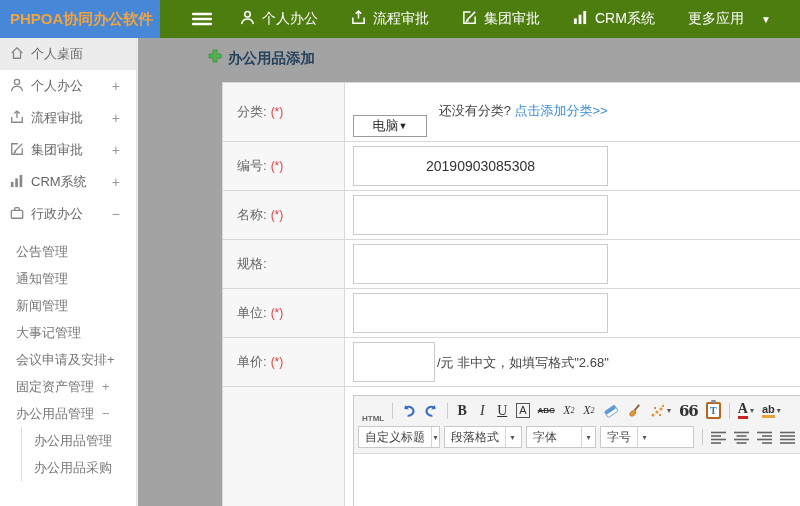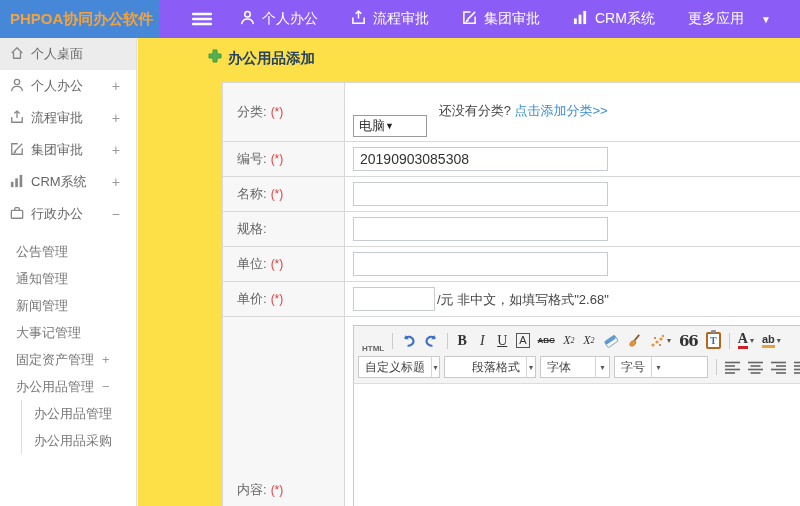--- a/index.html
+++ b/index.html
@@ -1,21 +1,21 @@
 <!DOCTYPE html>
 <html><head>
 <meta charset="utf-8">
 <style>
   * { margin:0; padding:0; box-sizing:border-box; }
   html,body { width:800px; height:506px; overflow:hidden;
     font-family:"Liberation Sans","DejaVu Sans",sans-serif; background:#f0f0f0; }
 
   
   .header { position:absolute; left:0; top:0; width:800px; height:38px;
-    background:#8b5cf6; display:flex; align-items:center; }
+    background:#4d7c0f; display:flex; align-items:center; }
   .logo { width:160px; height:38px; background:#4787d7; color:#f2a33c;
     font-size:15px; font-weight:bold; line-height:38px; padding-left:10px; }
   .burger { margin-left:32px; cursor:pointer; display:flex; align-items:center; }
   .topnav { display:flex; align-items:center; margin-left:28px; }
   .topnav-item { display:flex; align-items:center; color:#fff; font-size:14px;
     margin-right:33px; cursor:pointer; }
   .topnav-item svg { margin-right:7px; }
   .top-caret { color:#fff; font-size:10px; margin-left:-16px; cursor:pointer; }
 
   
@@ -30,36 +30,36 @@
   .side-sub { margin-top:8px; }
   .side-sub-item { height:27px; line-height:27px; padding-left:16px; color:#777;
     font-size:13px; cursor:pointer; display:flex; white-space:nowrap; }
   .side-sub-item .tog { color:#999; margin-left:8px; }
   .side-children { margin-left:21px; border-left:1px solid #ddd; }
   .side-child-item { height:27px; line-height:27px; padding-left:12px; color:#777;
     font-size:13px; cursor:pointer; white-space:nowrap; }
 
   
   .main { position:absolute; left:138px; top:38px; right:0; bottom:0;
-    background:#fde047; overflow:hidden; }
+    background:#a3a3a3; overflow:hidden; }
   .content { padding:9px 0 0 70px; }
   .page-title { display:flex; align-items:center; height:22px; }
   .page-title .txt { color:#25425e; font-size:14.5px; font-weight:bold; margin-left:6px; }
 
   table.form { border-collapse:collapse; margin:13px 0 0 14px; width:740px;
     background:#fff; }
   table.form td { border:1px solid #d8d8d8; font-size:13px; }
   td.lab { width:187px; background:#f7f7f7; color:#666; padding-left:14px;
     height:35px; }
   td.val { background:#fff; padding:4px 8px; }
   .req { color:#e03f3f; font-size:12px; margin-left:4px; }
-  input.txt { width:255px; height:24px; border:1px solid #c6ccd2; padding:0 6px;
-    font-size:14px; color:#333; font-family:inherit; }
+  input.txt { width:255px; height:40px; border:1px solid #c6ccd2; padding:0 6px;
+    font-size:14px; color:#333; font-family:inherit;text-align:center; }
   input.txt-sm { width:82px; }
-  .fake-select { display:inline-flex; align-items:center; justify-content:flex-start;
+  .fake-select { display:inline-flex; align-items:center; justify-content:center;
     width:74px; height:22px; border:1px solid #9a9a9a; background:#fff; padding:0 5px;
     font-size:13px; color:#333; cursor:pointer; vertical-align:middle;margin-top:28px; }
   .fake-select .car { font-size:9px; color:#222; }
   .hint { color:#444; font-size:13px; margin-left:8px; }
   .link { color:#3b8dd8; font-size:13px; cursor:pointer; text-decoration:none; }
   .suffix { color:#444; font-size:13px; margin-left:2px; }
   td.lab.content-lab { vertical-align:middle; }
   td.val.content-val { vertical-align:top; padding:8px; }
 
   
@@ -207,20 +207,23 @@
     <div class="side-sub-item">
         <span>通知管理</span>
       </div>
     <div class="side-sub-item">
         <span>新闻管理</span>
       </div>
     <div class="side-sub-item">
         <span>大事记管理</span>
       </div>
     <div class="side-sub-item">
+        <span>会议申请及安排+</span>
+      </div>
+    <div class="side-sub-item">
         <span>固定资产管理</span>
         <span class="tog">+</span>
       </div>
     <div class="side-sub-item">
         <span>办公用品管理</span>
         <span class="tog">−</span>
       </div>
     <div class="side-children">
       <div class="side-child-item"><span>办公用品管理</span></div>
       <div class="side-child-item"><span>办公用品采购</span></div>
@@ -367,21 +370,21 @@
                 <span class="ed-btn">
                       <span class="b-highlight">ab</span>
                       <span class="mini-caret">▾</span>
                     </span>
               </div>
               <div class="ed-row ed-row2">
                 <span class="ed-select" style="width:82px;">
                       <span class="t">自定义标题</span>
                       <span class="c">▾</span>
                     </span>
-                <span class="ed-select" style="width:92px;padding-left:21px;">
+                <span class="ed-select" style="width:78px;">
                       <span class="t">段落格式</span>
                       <span class="c">▾</span>
                     </span>
                 <span class="ed-select" style="width:70px; justify-content:space-between;">
                       <span class="t">字体</span>
                       <span class="c">▾</span>
                     </span>
                 <span class="ed-select" style="width:94px; ">
                       <span class="t">字号</span>
                       <span class="c">▾</span>

